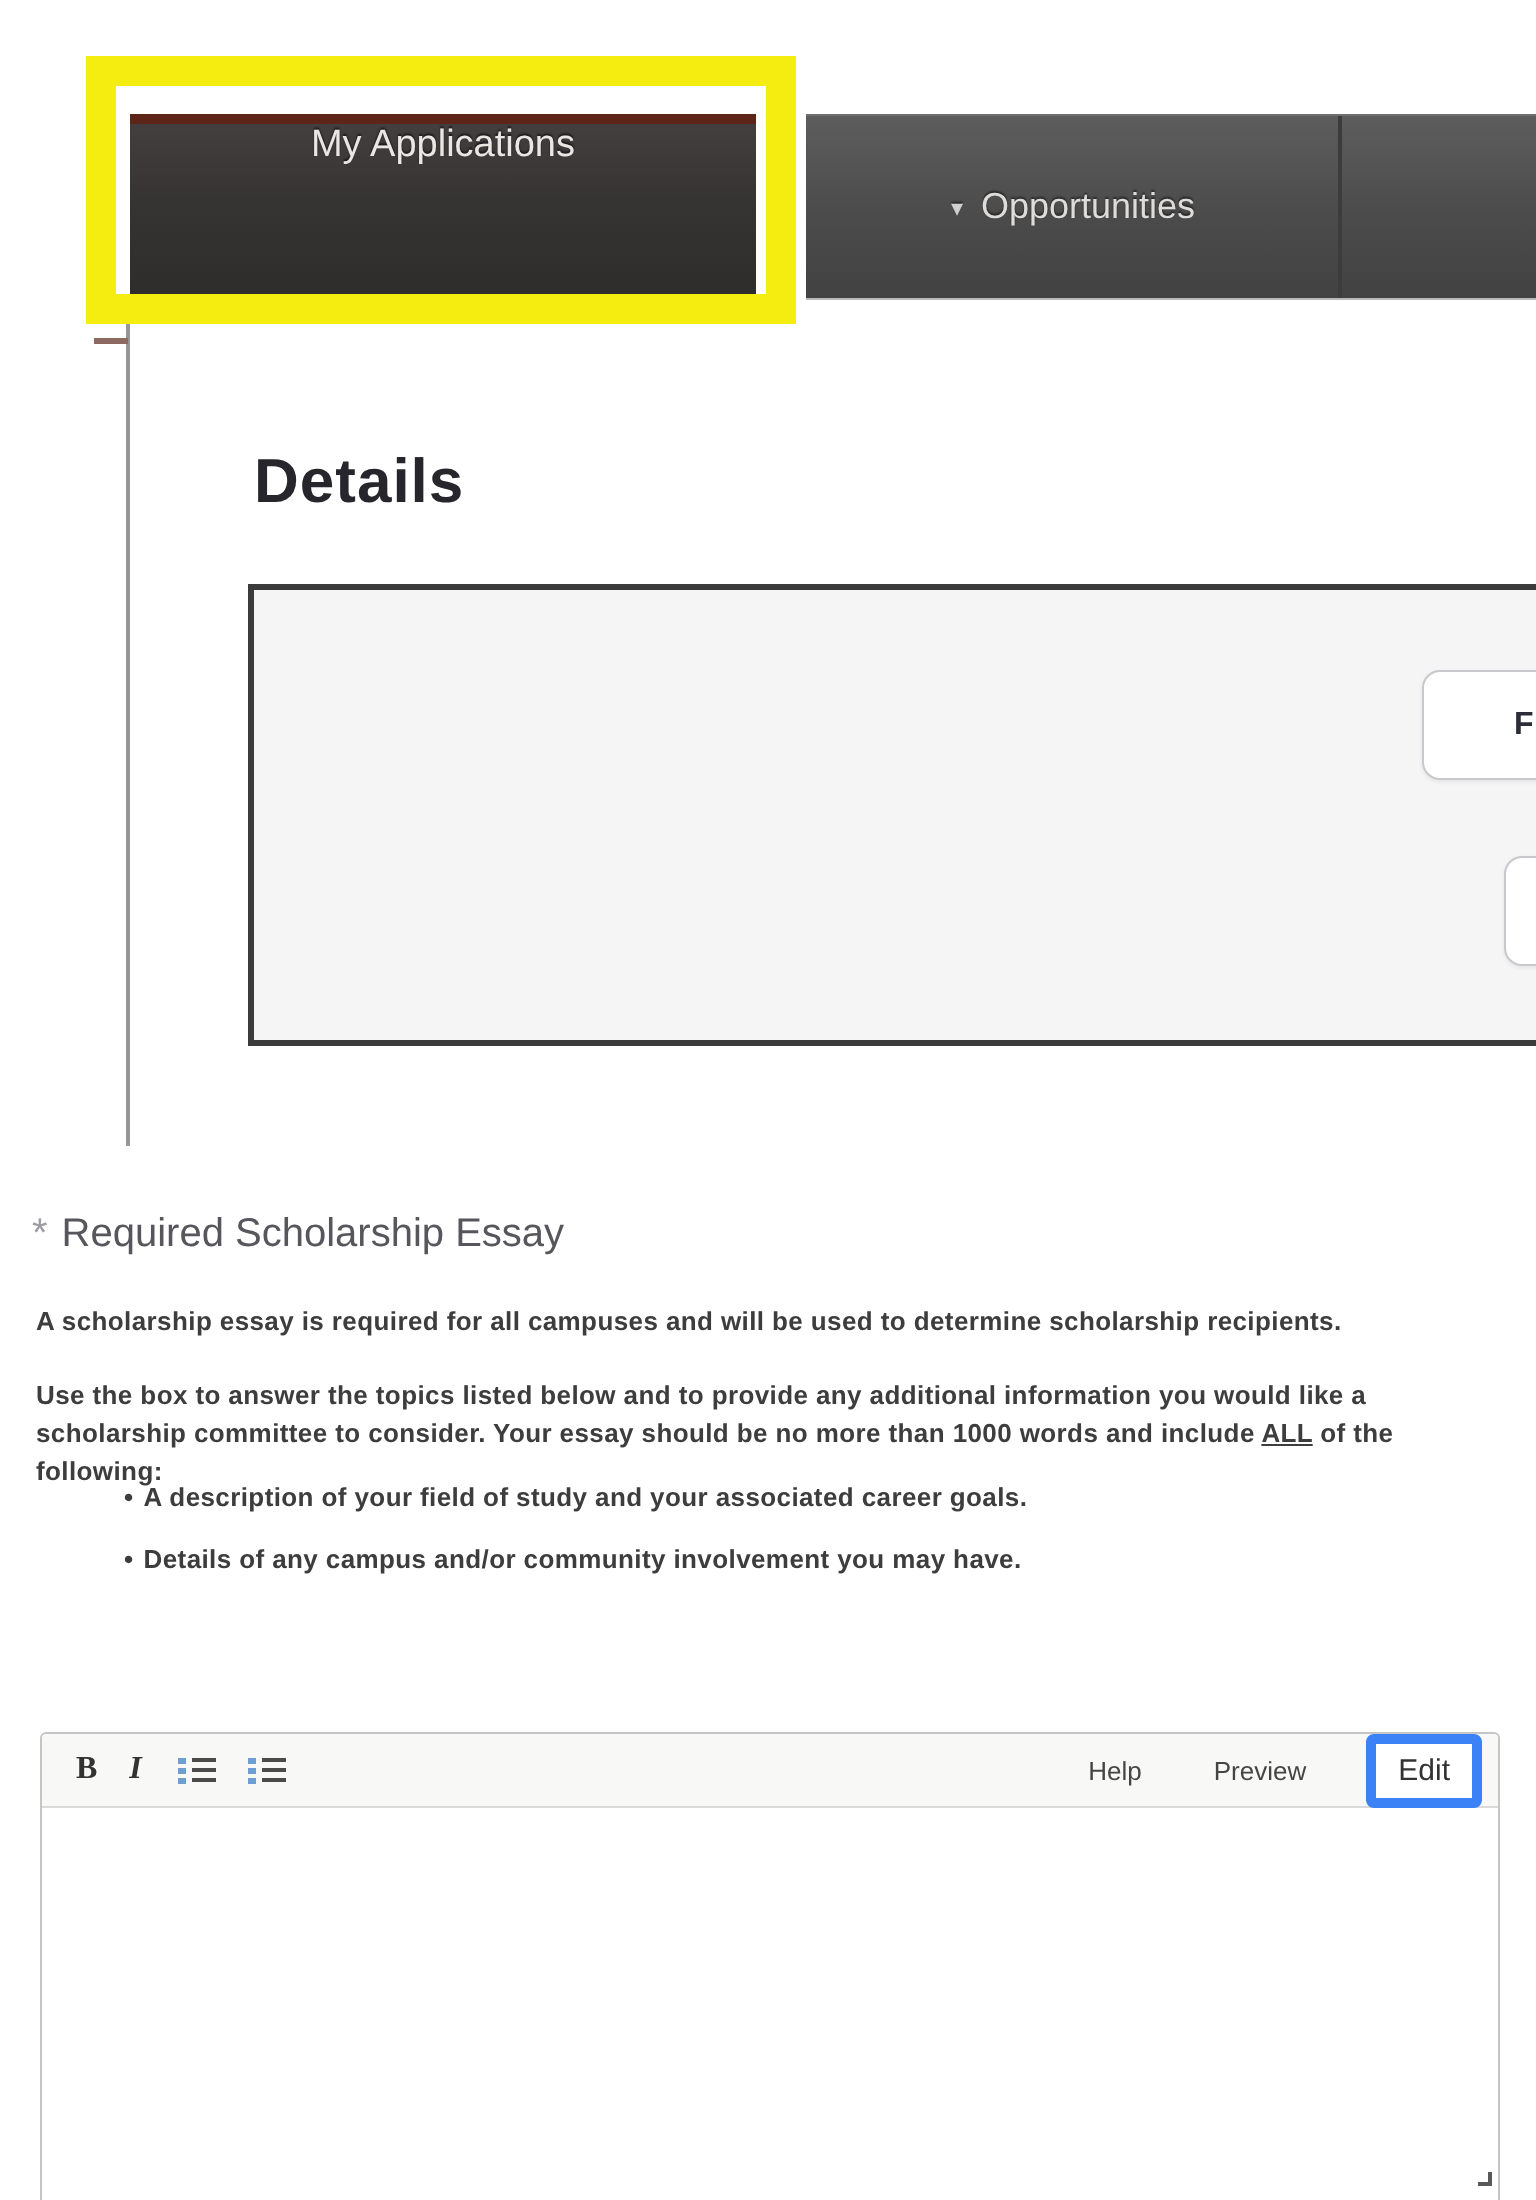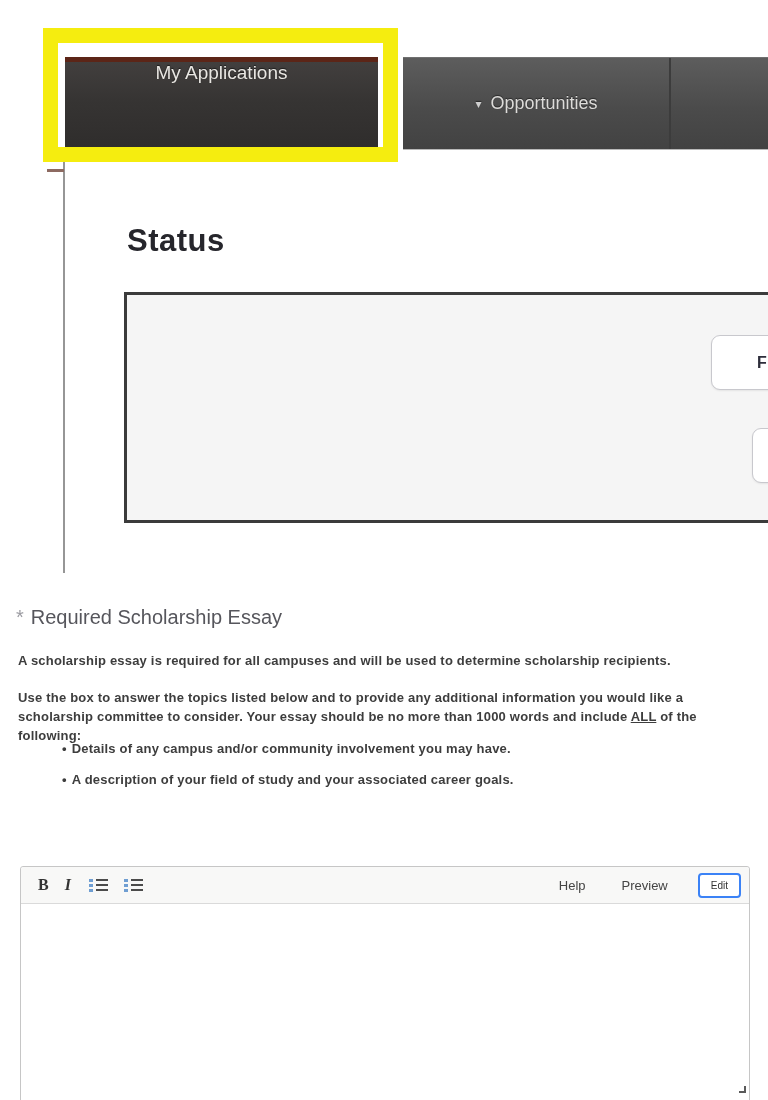--- a/index.html
+++ b/index.html
@@ -99,22 +99,22 @@
   .list-icon { display:inline-block; width:19px; }
   .list-icon .row { display:flex; align-items:center; margin:2px 0; }
   .list-icon .mark { width:4px; height:3px; background:#6f9ed2; margin-right:3px; }
   .list-icon .line { flex:1; height:2px; background:#4b4b4b; }
   .tb-right {
     margin-left:auto; display:flex; align-items:center; gap:24px;
     padding-right:8px; font-size:13px; color:#454545;
   }
   .tb-link { cursor:pointer; padding:4px 6px; }
   .tb-edit-btn {
-    border:2px solid #3b82f6; border-radius:4px; background:#ffffff;
-    padding:5px 11px; font-size:10px; color:#333333; cursor:pointer;
+    border:5px solid #3b82f6; border-radius:4px; background:#ffffff;
+    padding:5px 11px; font-size:15px; color:#333333; cursor:pointer;
   }
   .editor-content { height:225px; background:#ffffff; cursor:text; }
   .resize-mark {
     left:739px; top:1086px; width:7px; height:7px;
     border-right:2px solid #5a5a5a; border-bottom:2px solid #5a5a5a;
   }
 </style>
 </head>
 <body>
 
@@ -125,43 +125,43 @@
 <div class="abs tab-opp">
   <span class="tri">▾</span>
   <span>Opportunities</span>
 </div>
 <div class="abs nav-sep"></div>
 <div class="abs highlight-box"></div>
 
 <div class="abs frame-vline"></div>
 <div class="abs frame-tick"></div>
 
-<div class="abs status-heading">Status</div>
+<div class="abs status-heading">Details</div>
 <div class="abs status-box"></div>
 <div class="abs panel-btn status-btn-1">
   <span>F</span>
 </div>
 <div class="abs panel-btn status-btn-2"></div>
 
 <div class="abs essay-heading">
   <span class="star">*</span><span>Required Scholarship Essay</span>
 </div>
 
 <p class="abs btext essay-p1">A scholarship essay is required for all campuses and will be used to determine scholarship recipients.</p>
 
 <p class="abs btext essay-p2">
   <span>Use the box to answer the topics listed below and to provide any additional information you would like a scholarship committee to consider. Your essay should be no more than 1000 words and include </span><span class="all-em">ALL</span><span> of the following:</span>
 </p>
 
 <div class="abs btext bullet-list">
   <div class="bullet-item">
-    <span class="dot">•</span><span>Details of any campus and/or community involvement you may have.</span>
+    <span class="dot">•</span><span>A description of your field of study and your associated career goals.</span>
   </div>
   <div class="bullet-item">
-    <span class="dot">•</span><span>A description of your field of study and your associated career goals.</span>
+    <span class="dot">•</span><span>Details of any campus and/or community involvement you may have.</span>
   </div>
 </div>
 
 <div class="abs editor">
   <div class="editor-toolbar">
     <div class="tb-left">
       <span class="tb-btn tb-bold">B</span>
       <span class="tb-btn tb-italic">I</span>
       <span class="tb-btn list-icon">
         <span style="width:100%">

